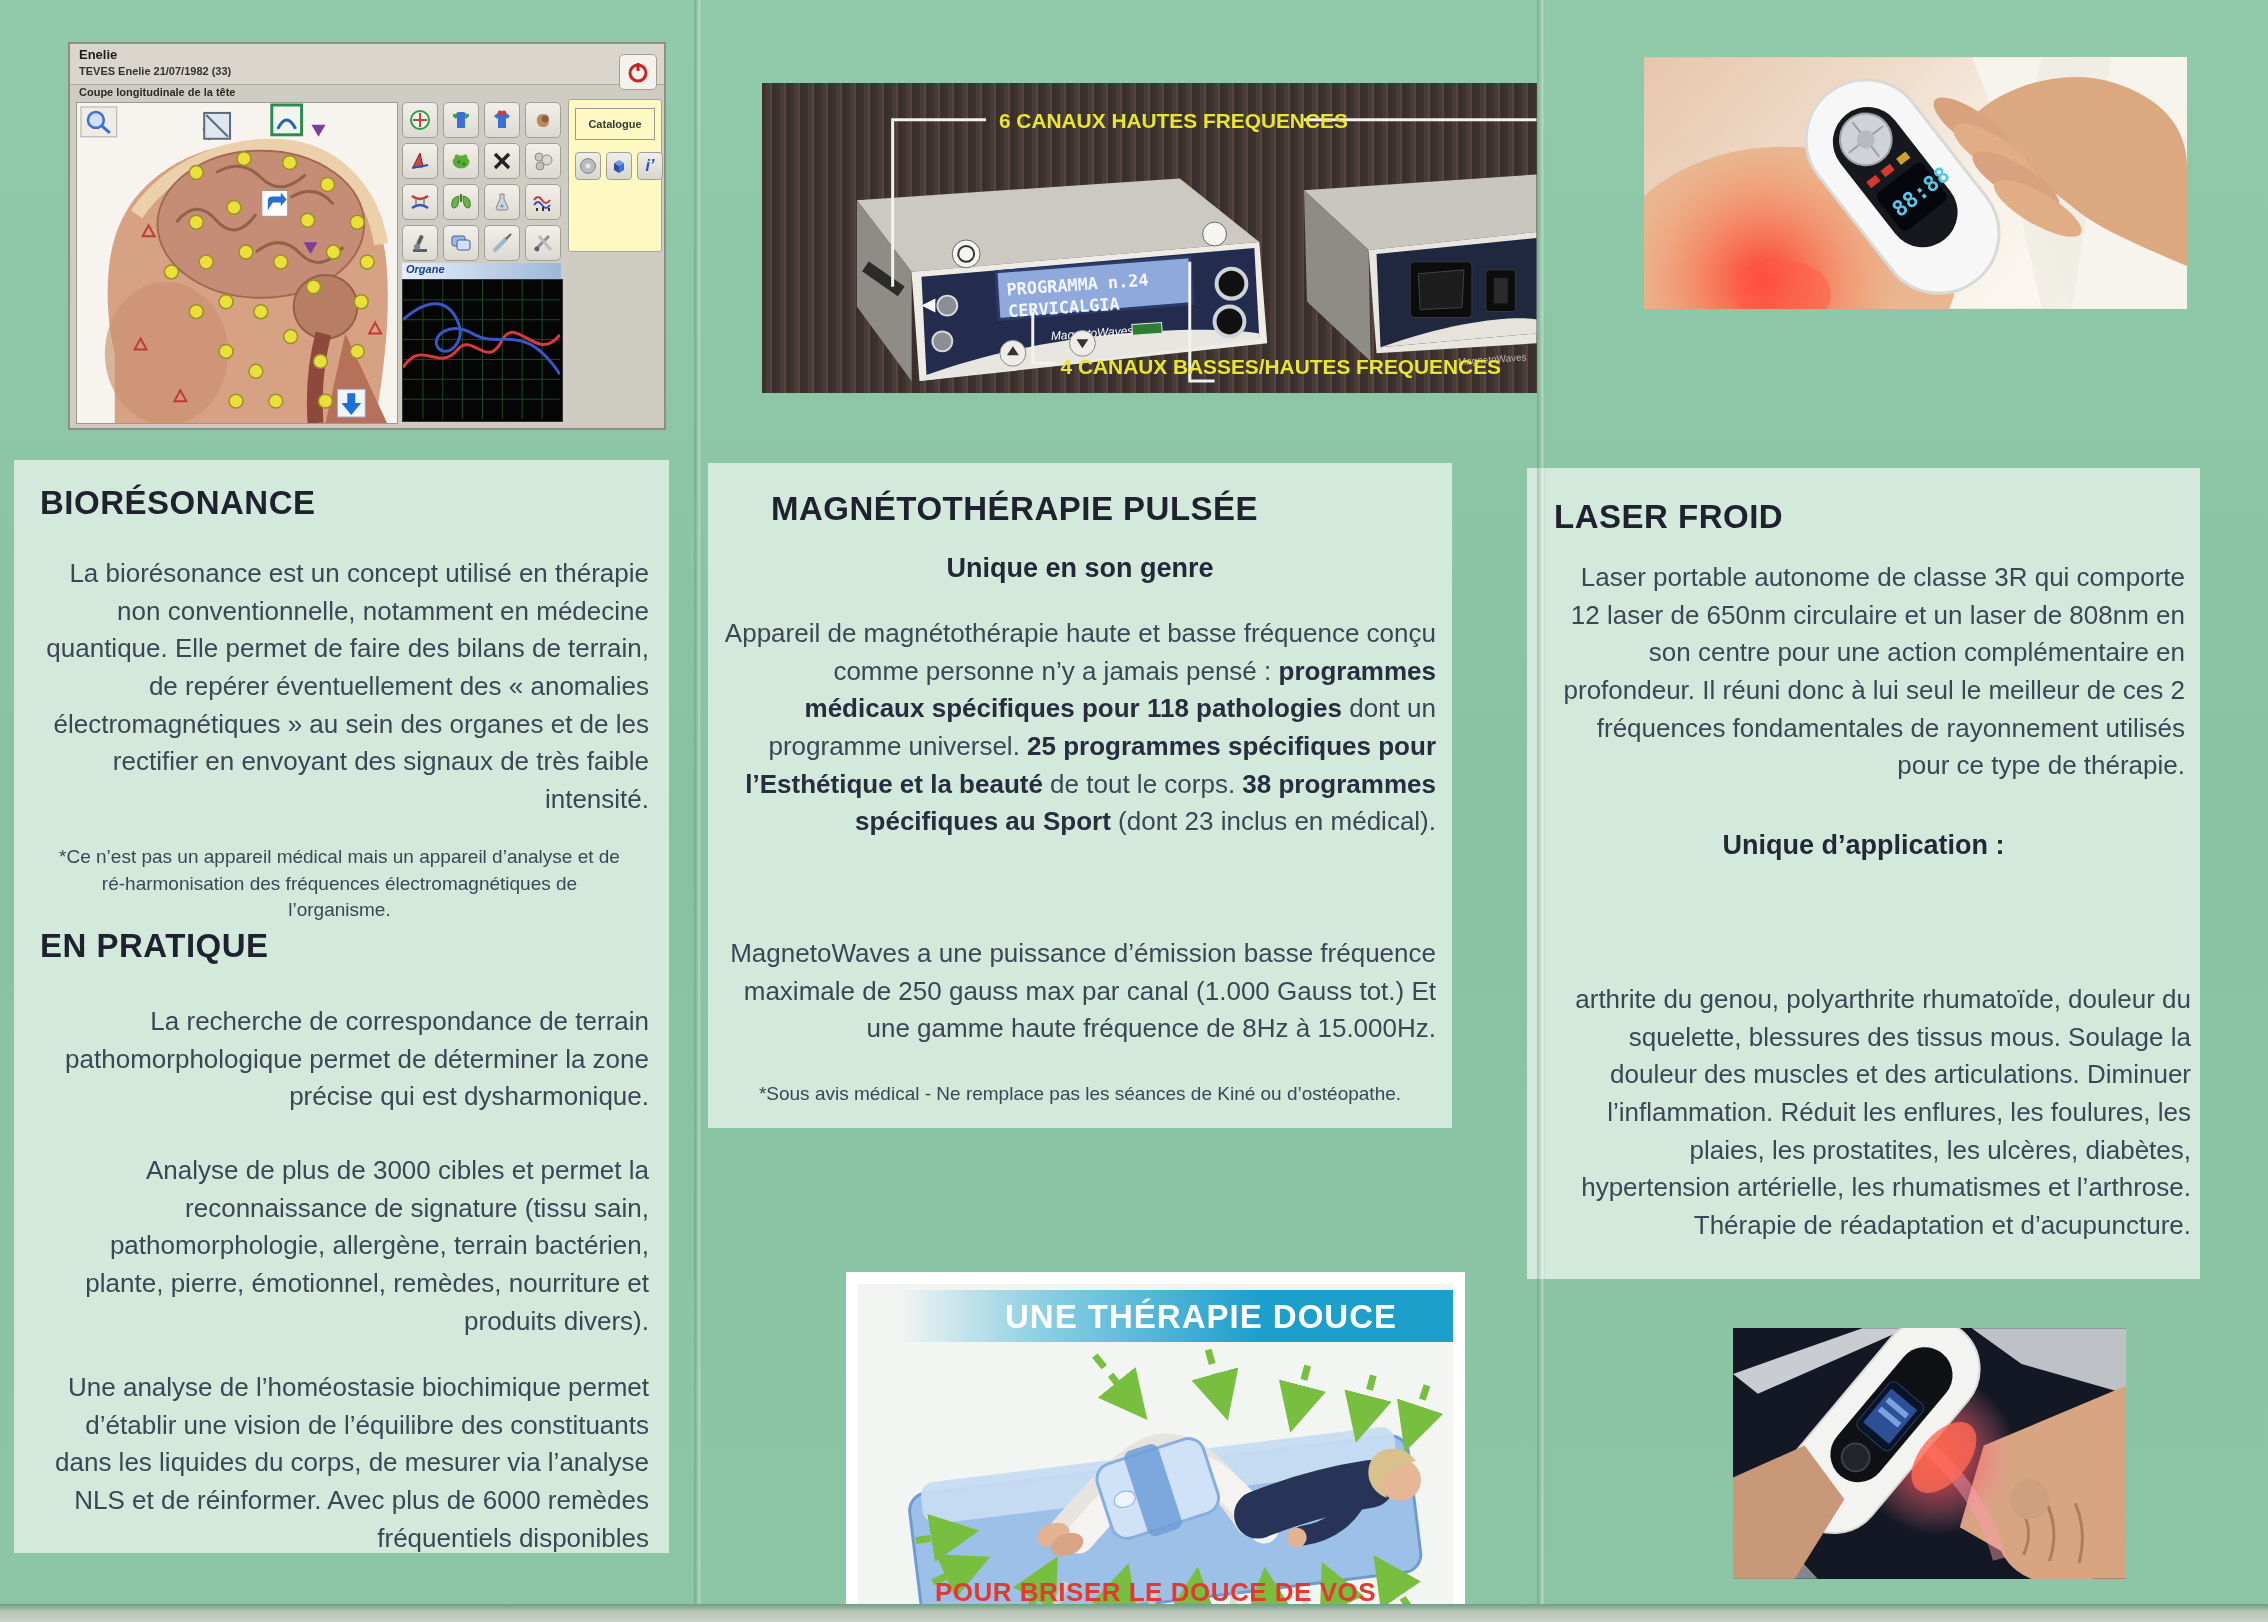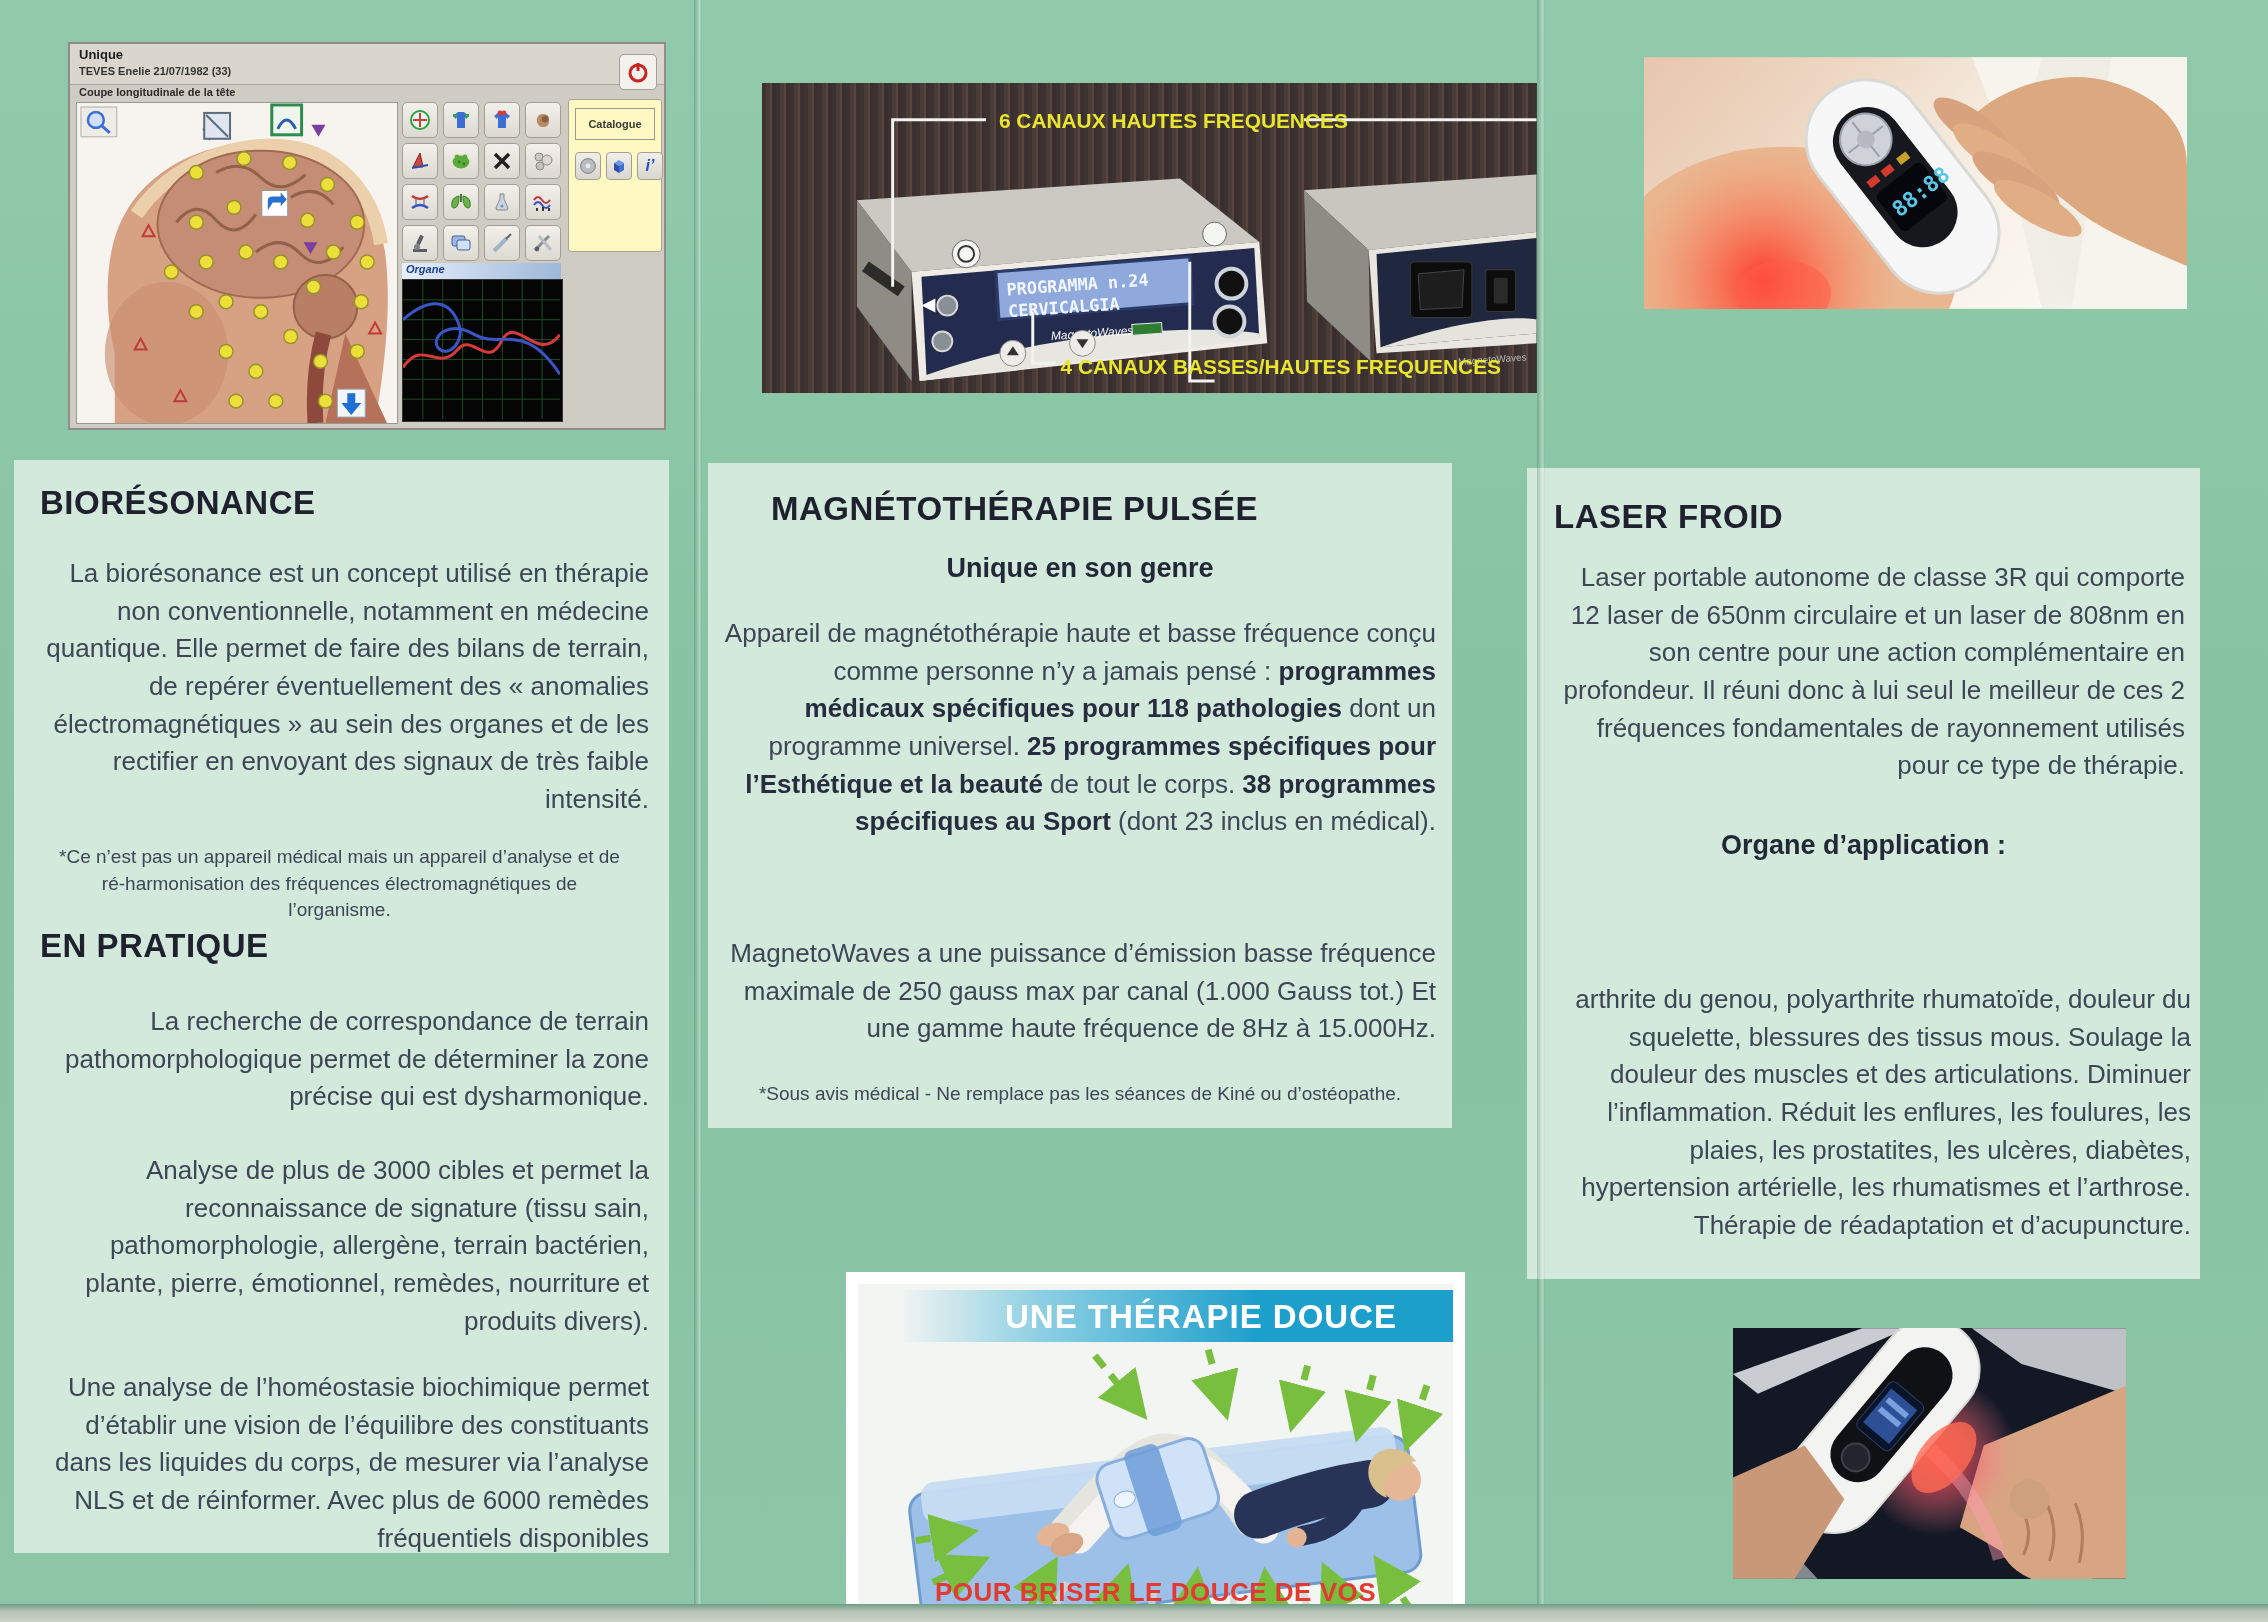--- a/index.html
+++ b/index.html
@@ -63,21 +63,21 @@
 <body>
 
 <div id="page">
 
   <div class="panel" style="left:14px;top:460px;width:655px;height:1093px;"></div>
   <div class="panel" style="left:708px;top:463px;width:744px;height:665px;"></div>
   <div class="panel" style="left:1527px;top:468px;width:673px;height:811px;"></div>
 
   <div id="sw">
     <div class="hdr"></div>
-    <div class="t1">Unique</div>
+    <div class="t1">Enelie</div>
     <div class="t2">TEVES  Enelie    21/07/1982 (33)</div>
     <div class="t3">Coupe longitudinale de la tête</div>
 
     <div class="img">
       <svg width="320" height="320" viewBox="0 0 322 322">
         <path d="M38,322 L38,252 C28,212 26,150 48,112 C72,66 132,36 192,40 C252,44 300,84 310,150 C316,196 312,252 300,322 Z" fill="#d7a183"></path>
         <ellipse cx="90" cy="252" rx="62" ry="72" fill="#c98f6f" opacity=".65"></ellipse>
         <path d="M60,112 C95,60 160,38 212,44 C262,50 298,90 306,142" stroke="#ecd0ac" stroke-width="14" fill="none"></path>
         <ellipse cx="185" cy="122" rx="104" ry="74" fill="#c58d76" stroke="#a06a52" stroke-width="2"></ellipse>
         <path d="M100,120 Q120,95 140,118 Q160,140 180,112" stroke="#93604a" stroke-width="3" fill="none"></path>
@@ -480,21 +480,21 @@
       <path d="M330,60 C360,30 420,10 470,25 C520,40 546,70 546,110 L546,210 C500,190 460,175 430,150 C400,125 360,100 330,60 Z" fill="#dca87f"></path>
       <ellipse cx="330" cy="70" rx="46" ry="16" transform="rotate(35 330 70)" fill="#d9a27f"></ellipse>
       <ellipse cx="352" cy="96" rx="48" ry="16" transform="rotate(33 352 96)" fill="#e0ad85"></ellipse>
       <ellipse cx="374" cy="124" rx="50" ry="16" transform="rotate(31 374 124)" fill="#d9a27f"></ellipse>
       <ellipse cx="396" cy="152" rx="50" ry="16" transform="rotate(30 396 152)" fill="#e0ad85"></ellipse>
     </svg>
   </div>
 
   <div class="h1" style="left:1554px;top:498px;">LASER FROID</div>
   <div class="body-text" style="left:1548px;top:559px;width:637px;">Laser portable autonome de classe 3R qui comporte 12 laser de 650nm circulaire et un laser de 808nm en son centre pour une action complémentaire en profondeur. Il réuni donc à lui seul le meilleur de ces 2 fréquences fondamentales de rayonnement utilisés pour ce type de thérapie.</div>
-  <div class="sub" style="left:1527px;top:830px;width:673px;">Organe d’application :</div>
+  <div class="sub" style="left:1527px;top:830px;width:673px;">Unique d’application :</div>
   <div class="body-text" style="left:1538px;top:981px;width:653px;">arthrite du genou, polyarthrite rhumatoïde, douleur du squelette, blessures des tissus mous. Soulage la douleur des muscles et des articulations. Diminuer l’inflammation. Réduit les enflures, les foulures, les plaies, les prostatites, les ulcères, diabètes, hypertension artérielle, les rhumatismes et l’arthrose. Thérapie de réadaptation et d’acupuncture.</div>
 
   <div id="wrist">
     <svg width="393" height="251" viewBox="0 0 395 252">
       <defs>
         <radialGradient id="glow2" cx=".5" cy=".5" r=".5">
           <stop offset="0" stop-color="#ff4033" stop-opacity=".95"></stop>
           <stop offset=".5" stop-color="#ff5c6e" stop-opacity=".5"></stop>
           <stop offset="1" stop-color="#ff8a9e" stop-opacity="0"></stop>
         </radialGradient>

